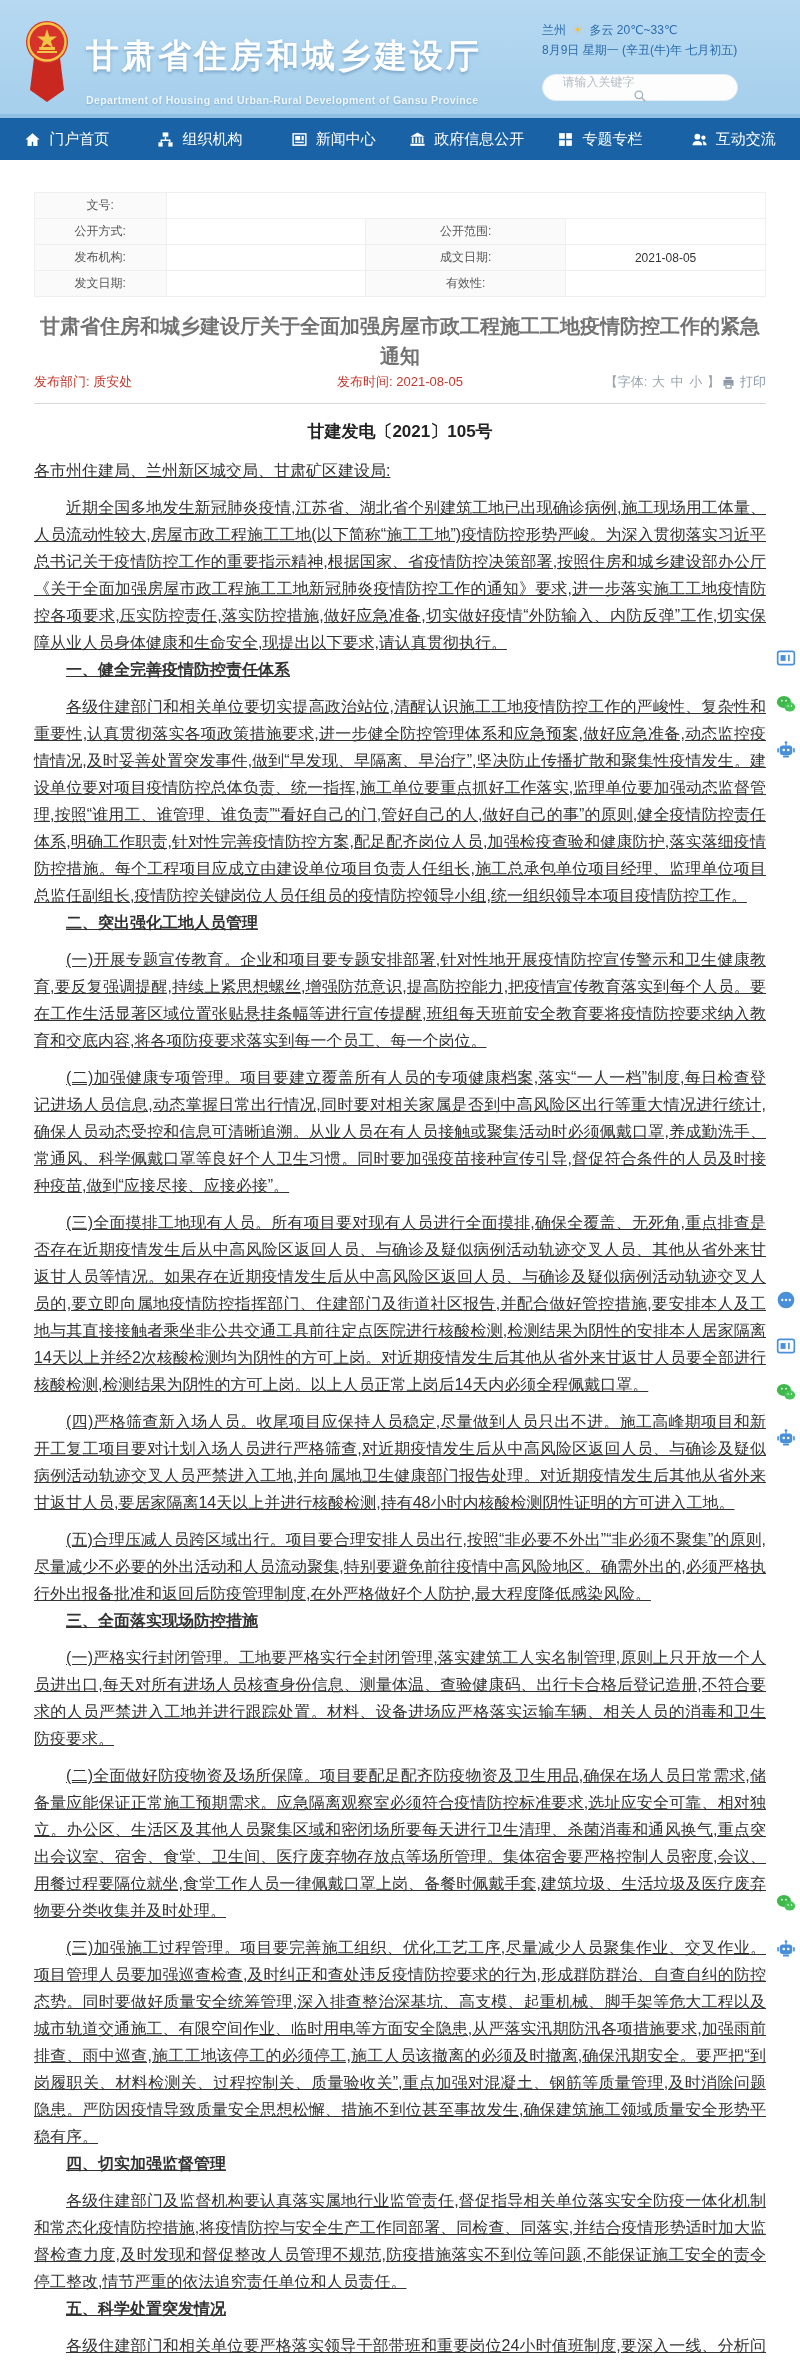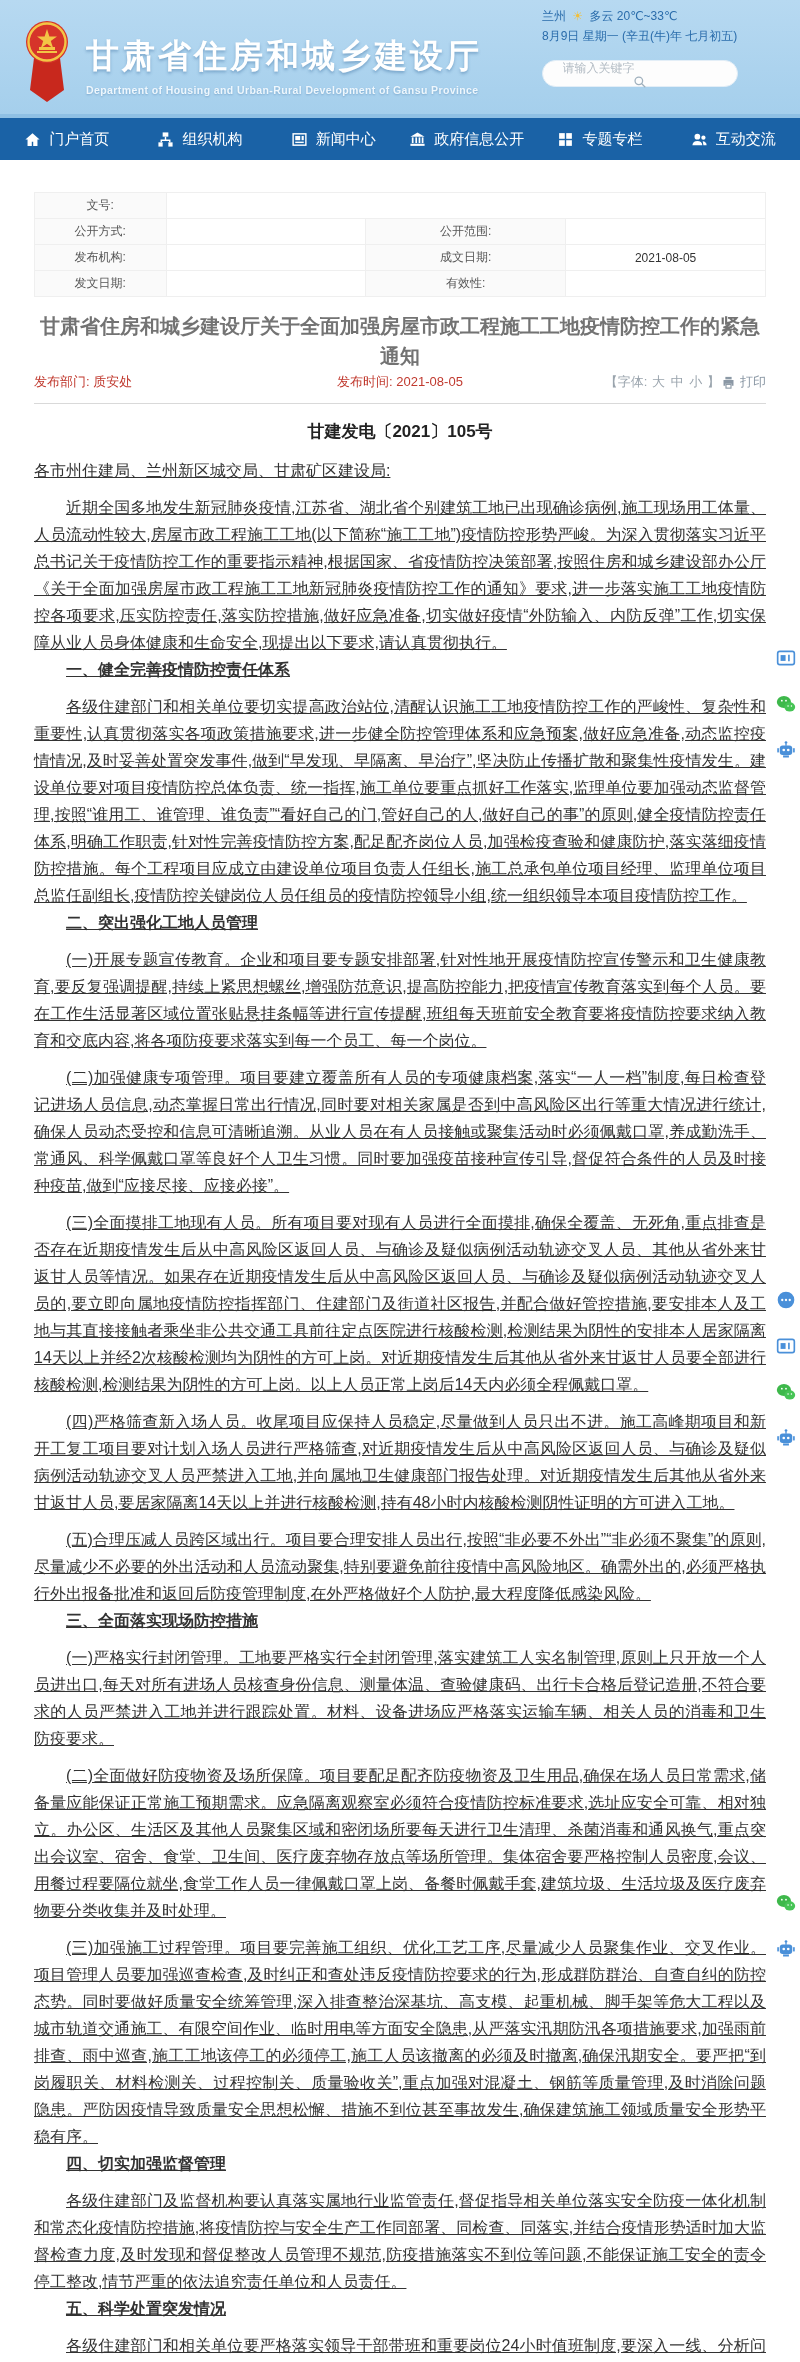--- a/index.html
+++ b/index.html
@@ -6,22 +6,22 @@
   html,body { background:#ffffff; }
   body { font-family:"Liberation Sans","DejaVu Sans",sans-serif; }
   .page { position:relative; width:800px; min-height:2362px; margin:0 auto; background:#fff; overflow:hidden; }
 
   
   .site-header { position:relative; height:114px; background:linear-gradient(180deg,#b7d9f1 0%,#a5cfec 100%); }
   .brand { position:absolute; left:24px; top:20px; display:flex; align-items:flex-start; }
   .emblem { width:46px; height:84px; flex:0 0 auto; }
   .brand-text { margin-left:16px; padding-top:14px; }
   .site-title { font-size:33px; font-weight:bold; color:#ffffff; letter-spacing:3px; text-shadow:0 2px 3px rgba(60,110,160,.45); }
-  .site-subtitle { margin-top:5px; font-size:10.5px; font-weight:bold; color:#eef7fd; letter-spacing:.4px; text-shadow:0 1px 2px rgba(60,110,160,.4); }
-  .header-right { position:absolute; right:28px; top:6px; width:230px; text-align:left; }
+  .site-subtitle { margin-top:15px; font-size:10.5px; font-weight:bold; color:#eef7fd; letter-spacing:.4px; text-shadow:0 1px 2px rgba(60,110,160,.4); }
+  .header-right { position:absolute; right:28px; top:20px; width:230px; text-align:left; }
   .weather-line, .date-line { font-size:12px; color:#2a6cab; line-height:20px; white-space:nowrap; }
   .weather-ico { color:#f2bf3a; margin:0 3px; }
   .search-box { margin-top:14px; display:flex; align-items:center; width:196px; height:27px; background:#fdfdfd; border:1px solid #e3eef7; border-radius:15px; padding:0 10px;flex-direction:column; }
   .search-box input { flex:1; border:none; outline:none; background:transparent; font-size:12px; color:#555; font-family:inherit; }
   .search-box input::placeholder { color:#b3bcc4; }
   .search-ico svg { display:block; }
 
   
   .main-nav { display:flex; height:46px; background:#1a62a6; border-top:4px solid #8fc0e4; }
   .nav-item { flex:1; display:flex; align-items:center; justify-content:center; gap:8px; color:#ffffff; font-size:15px; cursor:pointer; }

